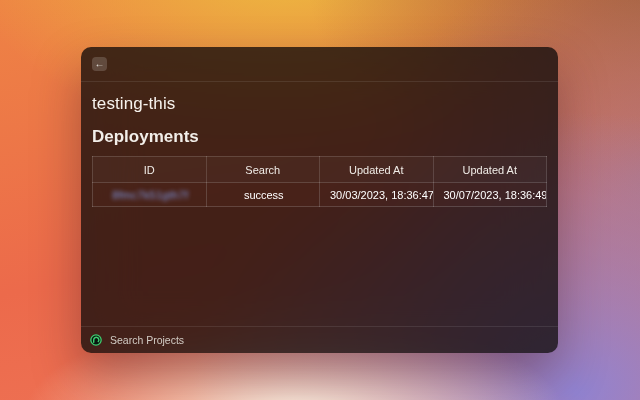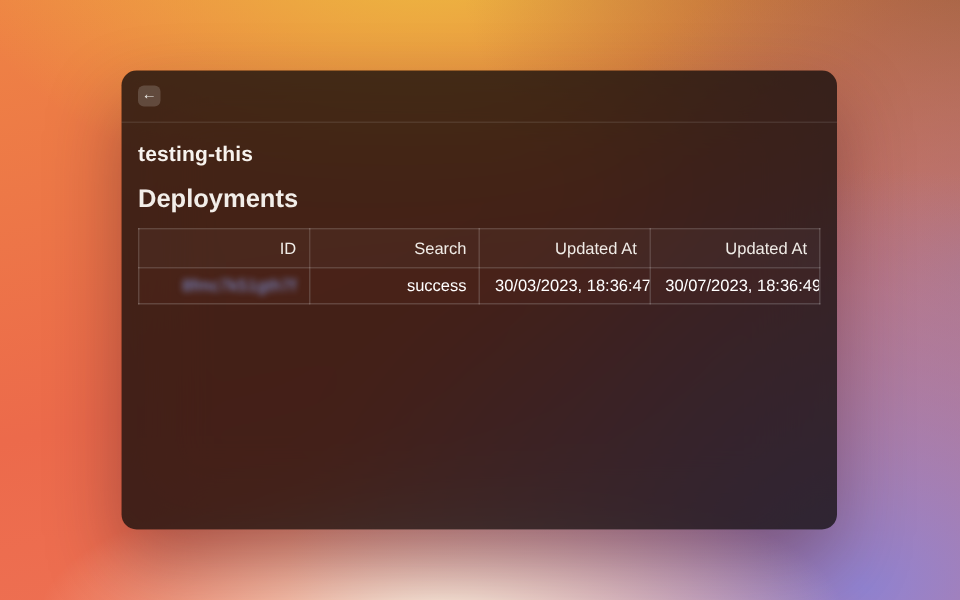--- a/index.html
+++ b/index.html
@@ -73,22 +73,22 @@
   }
 
   .window-body {
     flex: 1 1 auto;
     padding: 0 11px;
     overflow: hidden;
   }
 
   .page-title {
     margin: 12px 0 0 0;
-    font-size: 14px;
-    font-weight: 700;
+    font-size: 17px;
+    font-weight: 400;
     letter-spacing: 0.1px;
     color: #f7f3ee;
   }
 
   .section-title {
     margin: 13px 0 0 0;
     font-size: 17px;
     font-weight: 700;
     color: #f2eee9;
   }
@@ -97,21 +97,21 @@
     margin-top: 9px;
     width: 100%;
     border-collapse: collapse;
     table-layout: fixed;
     font-size: 11px;
   }
   .deployments-table th,
   .deployments-table td {
     border: 1px solid rgba(255,255,255,0.17);
     padding: 0 8px;
-    text-align: right;
+    text-align: center;
     vertical-align: middle;
     white-space: nowrap;
     overflow: hidden;
   }
   .deployments-table th {
     height: 25px;
     font-weight: 400;
     color: #f0ece7;
     background: rgba(255,255,255,0.03);
   }
@@ -193,15 +193,26 @@
             </td>
             <td>success</td>
             <td>30/03/2023, 18:36:47</td>
             <td>30/07/2023, 18:36:49</td>
           </tr>
         </tbody>
       </table>
 
     </div>
 
+    <div class="window-footer">
+      <div class="footer-action">
+        <span class="logo-icon">
+          <svg viewBox="0 0 20 20" width="12" height="12">
+            <circle cx="10" cy="10" r="8.6" fill="#081510" stroke="#3ecf70" stroke-width="2.2"></circle>
+            <path d="M13.8 12.6 a4.3 4.3 0 1 0 -7.6 -2.4 l0 3.4" fill="none" stroke="#3ecf70" stroke-width="2.4" stroke-linecap="round"></path>
+          </svg>
+        </span>
+        <span class="footer-label">Search Projects</span>
+      </div>
+    </div>
 
   </div>
 </div>
 
 </body></html>

